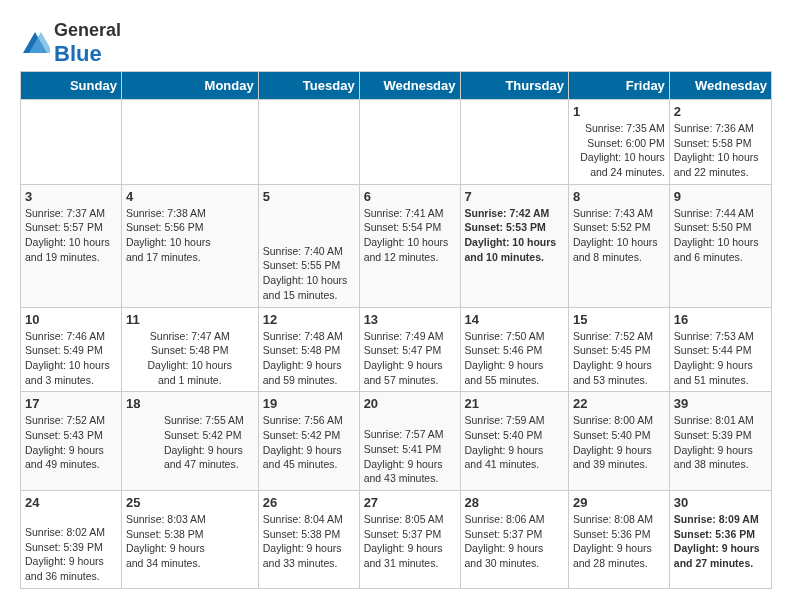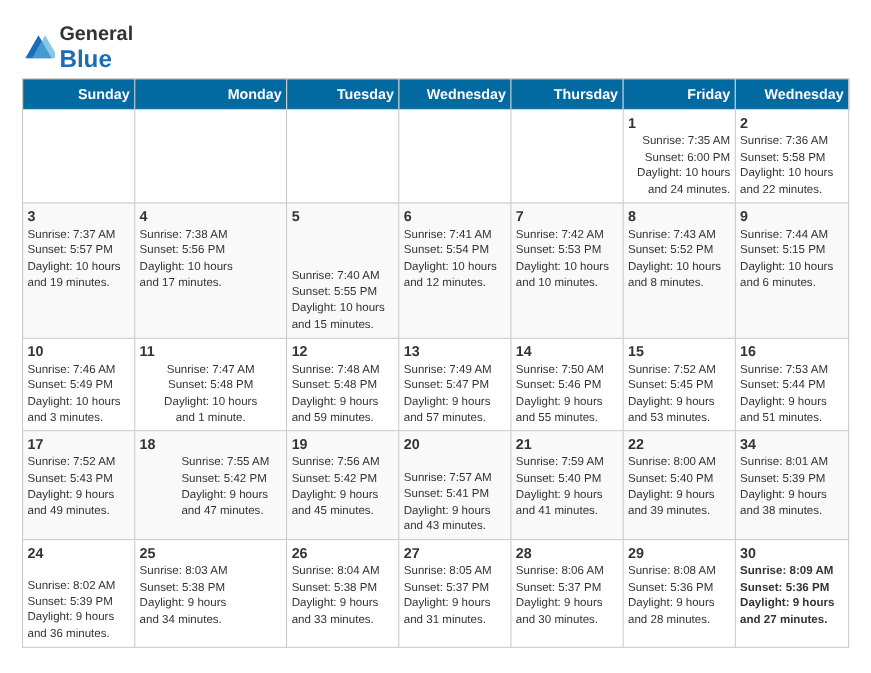--- a/index.html
+++ b/index.html
@@ -162,36 +162,36 @@
         </td>
         <td>
           <div class="day-number">6</div>
           <div class="day-info" style="white-space: pre-line;">Sunrise: 7:41 AM
 Sunset: 5:54 PM
 Daylight: 10 hours
 and 12 minutes.</div>
         </td>
         <td>
           <div class="day-number">7</div>
-          <div class="day-info" style="white-space: pre-line;">Sunrise: 7:42 AM
+          <div class="day-info" style="white-space: pre-line; font-weight: bold;">Sunrise: 7:42 AM
 Sunset: 5:53 PM
 Daylight: 10 hours
 and 10 minutes.</div>
         </td>
         <td>
           <div class="day-number">8</div>
           <div class="day-info" style="white-space: pre-line;">Sunrise: 7:43 AM
 Sunset: 5:52 PM
 Daylight: 10 hours
 and 8 minutes.</div>
         </td>
         <td>
           <div class="day-number">9</div>
           <div class="day-info" style="white-space: pre-line;">Sunrise: 7:44 AM
-Sunset: 5:15 PM
+Sunset: 5:50 PM
 Daylight: 10 hours
 and 6 minutes.</div>
         </td>
       </tr>
       <tr>
         <td>
           <div class="day-number">10</div>
           <div class="day-info" style="white-space: pre-line;">Sunrise: 7:46 AM
 Sunset: 5:49 PM
 Daylight: 10 hours
@@ -277,21 +277,21 @@
 and 41 minutes.</div>
         </td>
         <td>
           <div class="day-number">22</div>
           <div class="day-info" style="white-space: pre-line;">Sunrise: 8:00 AM
 Sunset: 5:40 PM
 Daylight: 9 hours
 and 39 minutes.</div>
         </td>
         <td>
-          <div class="day-number">34</div>
+          <div class="day-number">39</div>
           <div class="day-info" style="white-space: pre-line;">Sunrise: 8:01 AM
 Sunset: 5:39 PM
 Daylight: 9 hours
 and 38 minutes.</div>
         </td>
       </tr>
       <tr>
         <td>
           <div class="day-number">24</div>
           <div class="day-info" style="white-space: pre-line; margin-top: 15px;">Sunrise: 8:02 AM

